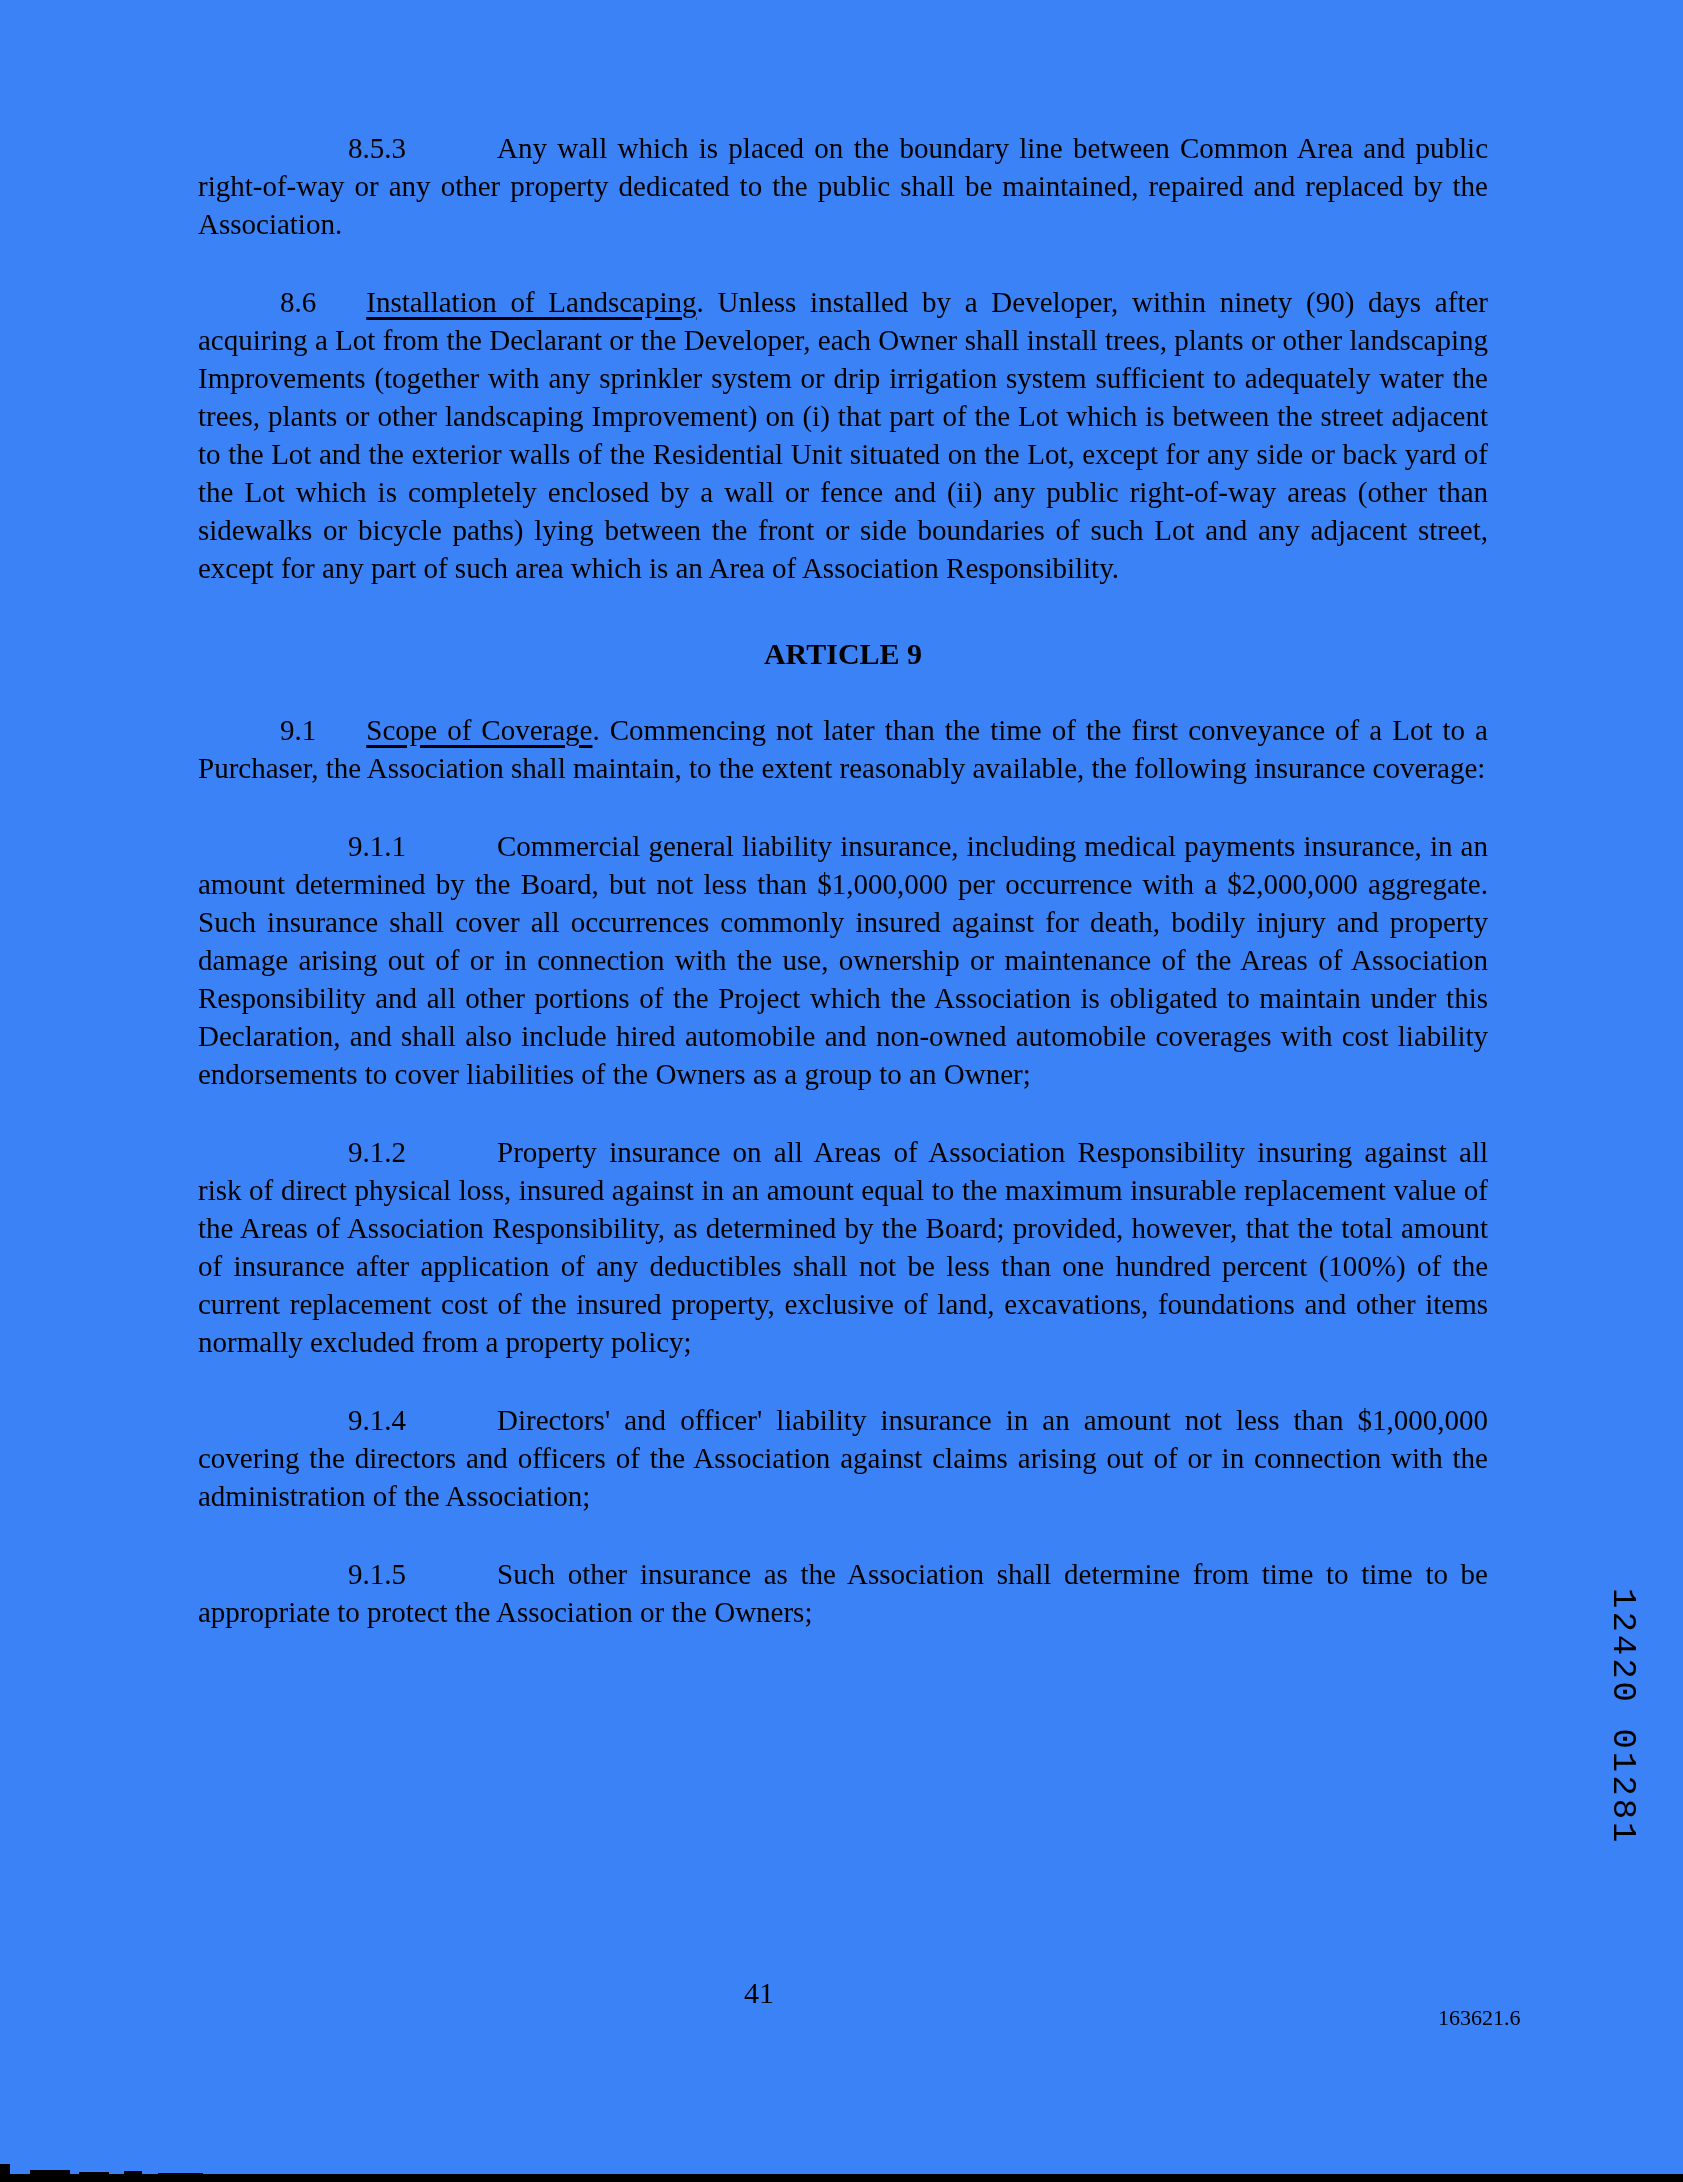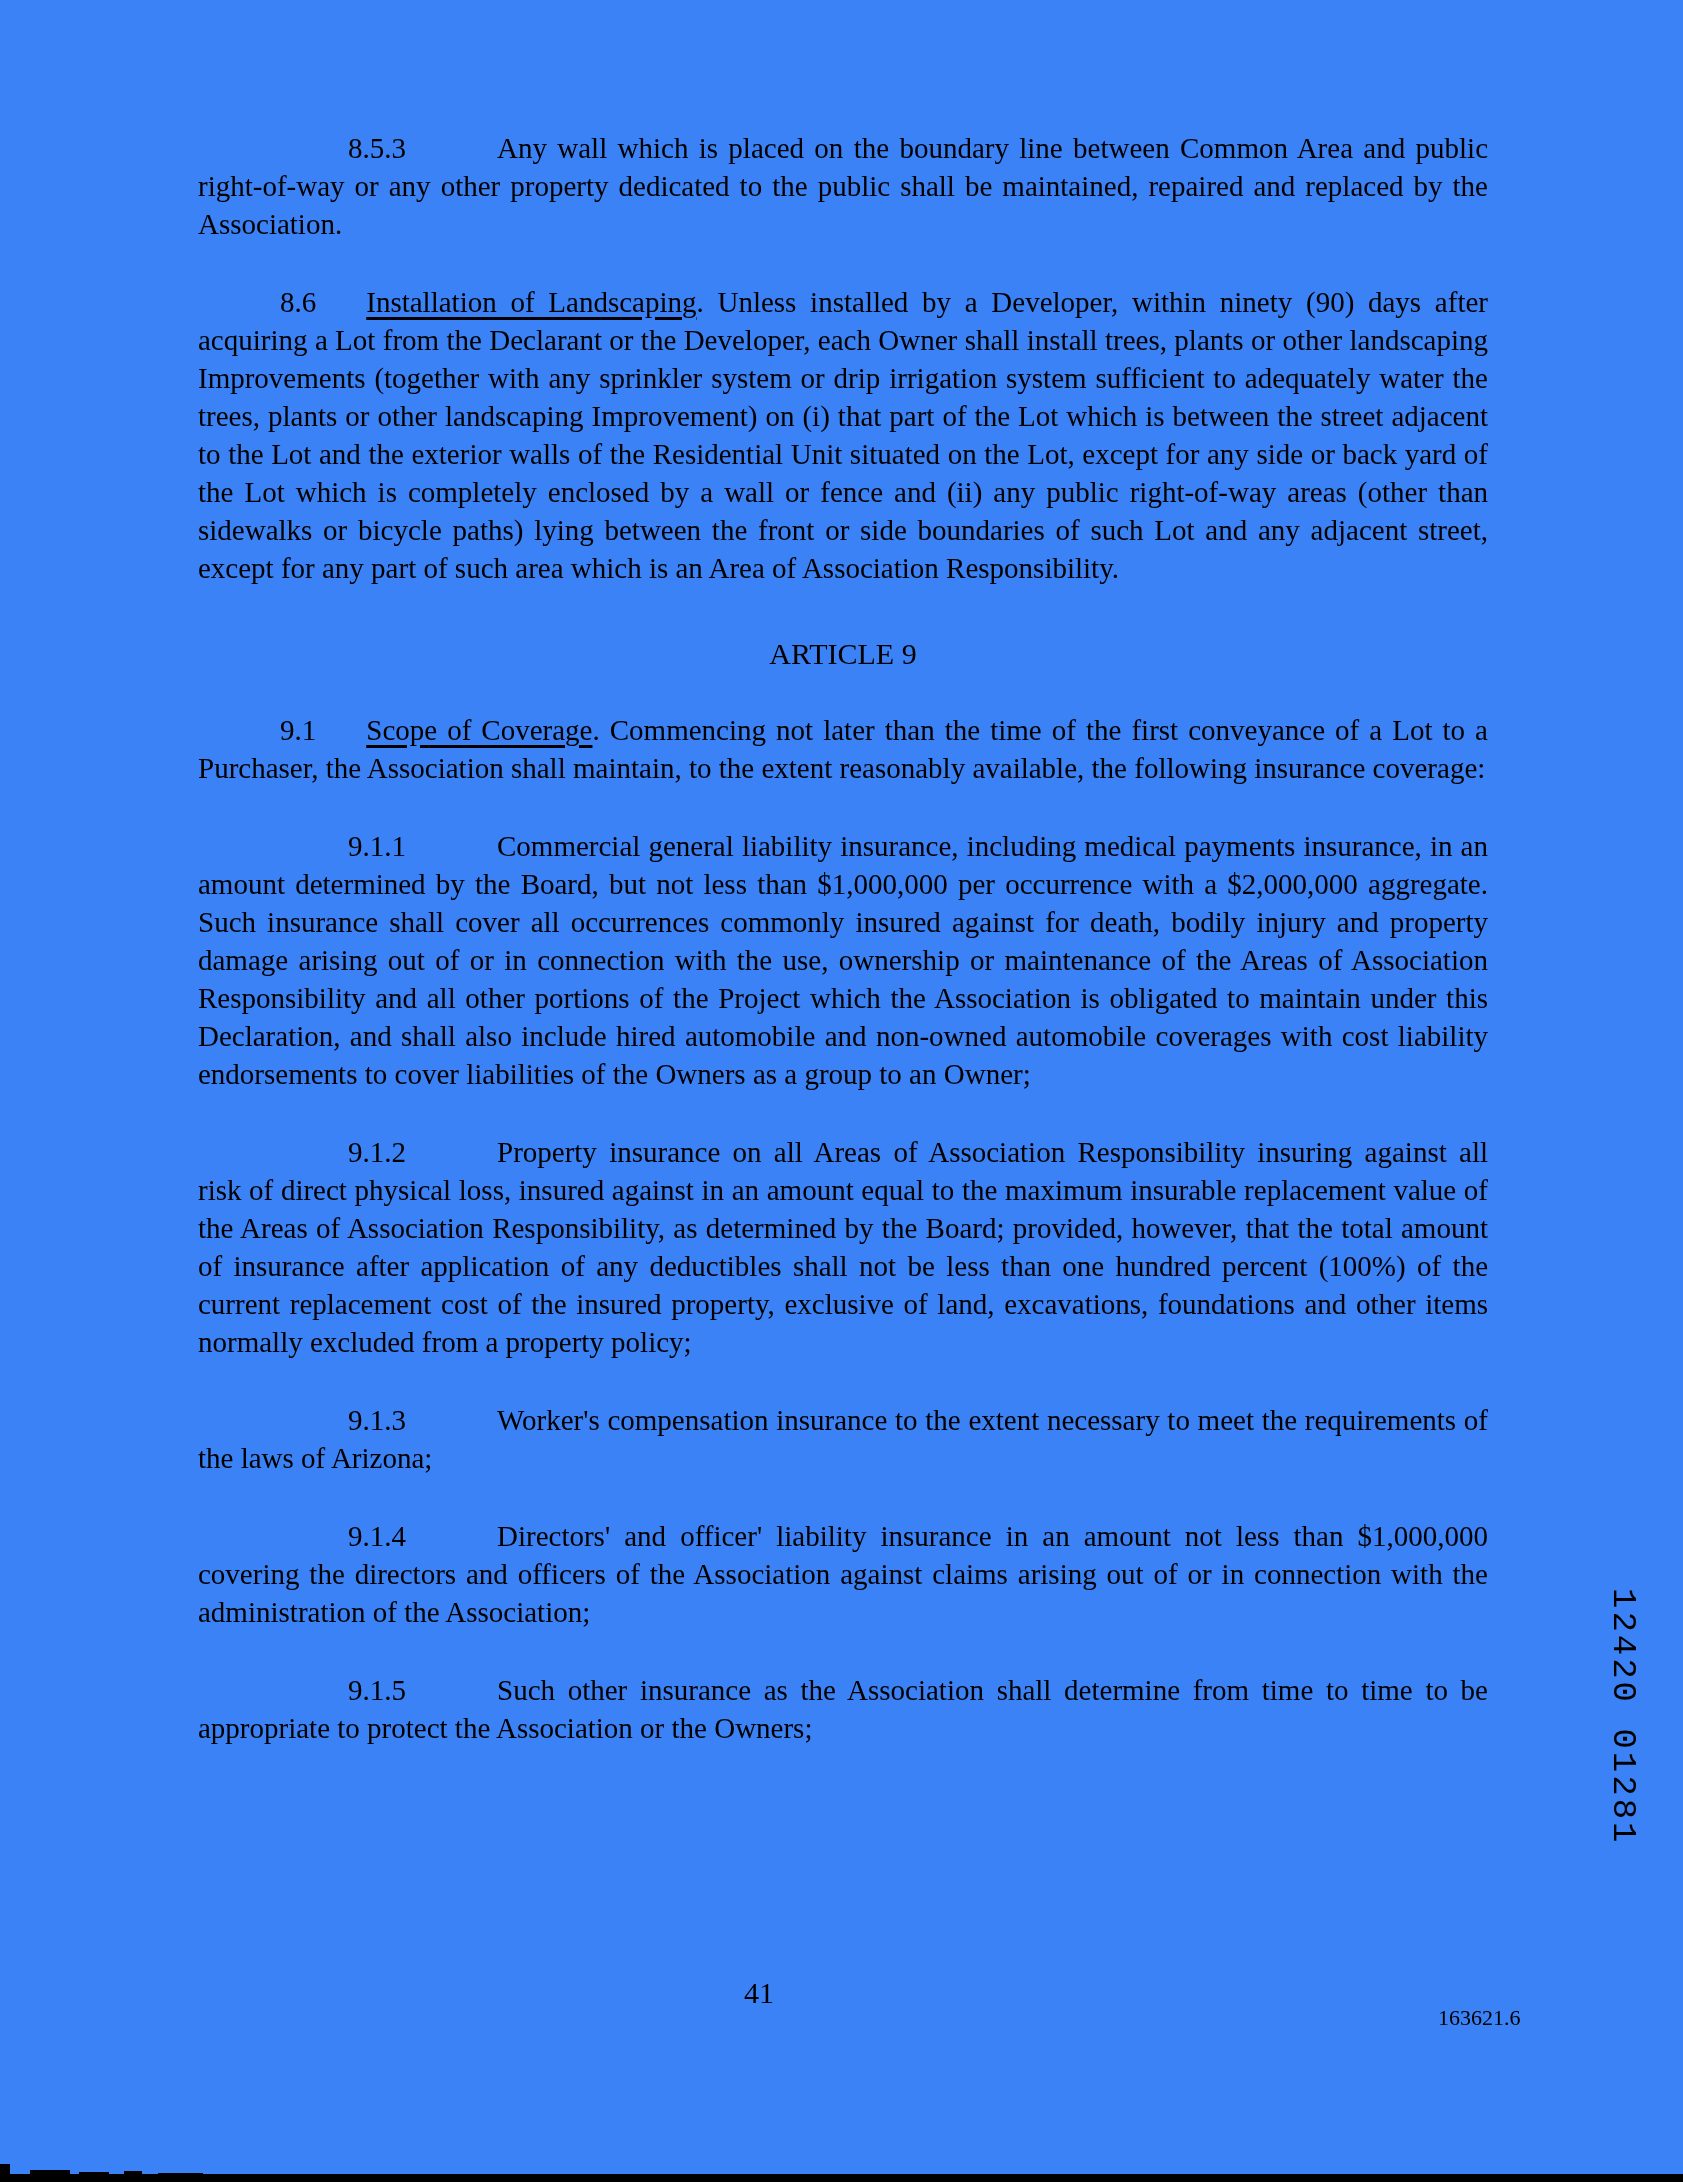--- a/index.html
+++ b/index.html
@@ -30,21 +30,21 @@
   .gap-sec { display:inline-block; width:50px; }
   .num { white-space:nowrap; }
   .hd {
     font-weight:400;
     text-decoration:underline;
     text-decoration-thickness:3px;
     text-underline-offset:5px;
   }
   h2.article {
     font-size:30px; line-height:38px;
-    font-weight:400;
+    font-weight:700;
     text-align:center;
     margin:48px 0 38px 0;
   }
   h2.article.second { margin:0 0 36px 0; }
   .page-number {
     position:absolute;
     left:744px; top:1976px;
     font-size:30px; line-height:34px;
   }
   .doc-ref {
@@ -89,21 +89,20 @@
 
     <h2 class="article">ARTICLE 9</h2>
 
 
     <p class="para"><span class="tab-sec"></span><span class="num">9.1</span><span class="gap-sec"></span><span class="hd">Scope of Coverage</span><span>.  Commencing not later than the time of the first conveyance of a Lot to a Purchaser, the Association shall maintain, to the extent reasonably available, the following insurance coverage:</span></p>
 
     <p class="para"><span class="tab-sub"></span><span class="num">9.1.1</span><span class="gap-sub"></span><span>Commercial general liability insurance, including medical payments insurance, in an amount determined by the Board, but not less than $1,000,000 per occurrence with a $2,000,000 aggregate.  Such insurance shall cover all occurrences commonly insured against for death, bodily injury and property damage arising out of or in connection with the use, ownership or maintenance of the Areas of Association Responsibility and all other portions of the Project which the Association is obligated to maintain under this Declaration, and shall also include hired automobile and non-owned automobile coverages with cost liability endorsements to cover liabilities of the Owners as a group to an Owner;</span></p>
 
     <p class="para"><span class="tab-sub"></span><span class="num">9.1.2</span><span class="gap-sub"></span><span>Property insurance on all Areas of Association Responsibility insuring against all risk of direct physical loss, insured against in an amount equal to the maximum insurable replacement value of the Areas of Association Responsibility, as determined by the Board; provided, however, that the total amount of insurance after application of any deductibles shall not be less than one hundred percent (100%) of the current replacement cost of the insured property, exclusive of land, excavations, foundations and other items normally excluded from a property policy;</span></p>
 
-    <p class="para"><span class="tab-sub"></span><span class="num">9.1.3</span><span class="gap-sub"></span><span>Worker's compensation insurance to the extent necessary to meet the requirements of the laws of Arizona;</span></p>
 
     <p class="para"><span class="tab-sub"></span><span class="num">9.1.4</span><span class="gap-sub"></span><span>Directors' and officer' liability insurance in an amount not less than $1,000,000 covering the directors and officers of the Association against claims arising out of or in connection with the administration of the Association;</span></p>
 
     <p class="para"><span class="tab-sub"></span><span class="num">9.1.5</span><span class="gap-sub"></span><span>Such other insurance as the Association shall determine from time to time to be appropriate to protect the Association or the Owners;</span></p>
 
   </main>
 
   <div class="page-number">41</div>
 
   <div class="doc-ref">163621.6</div>

